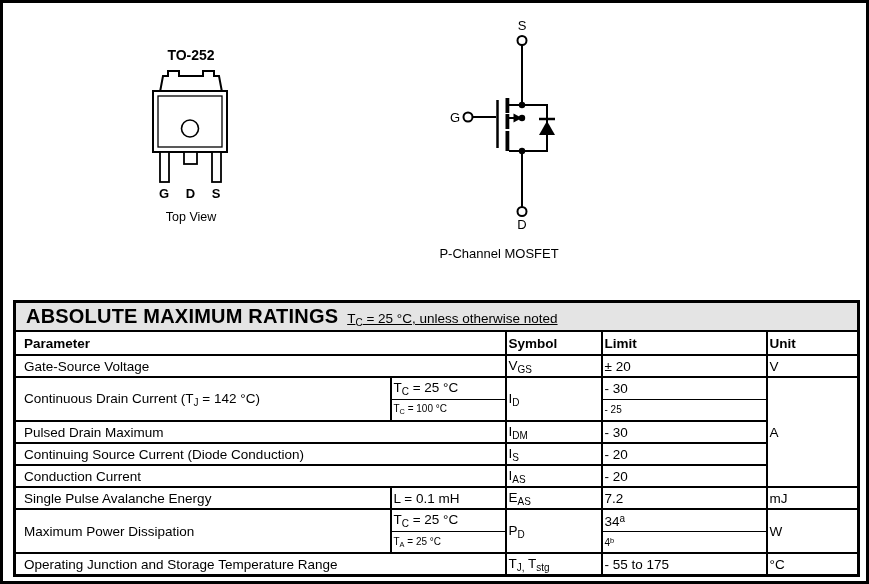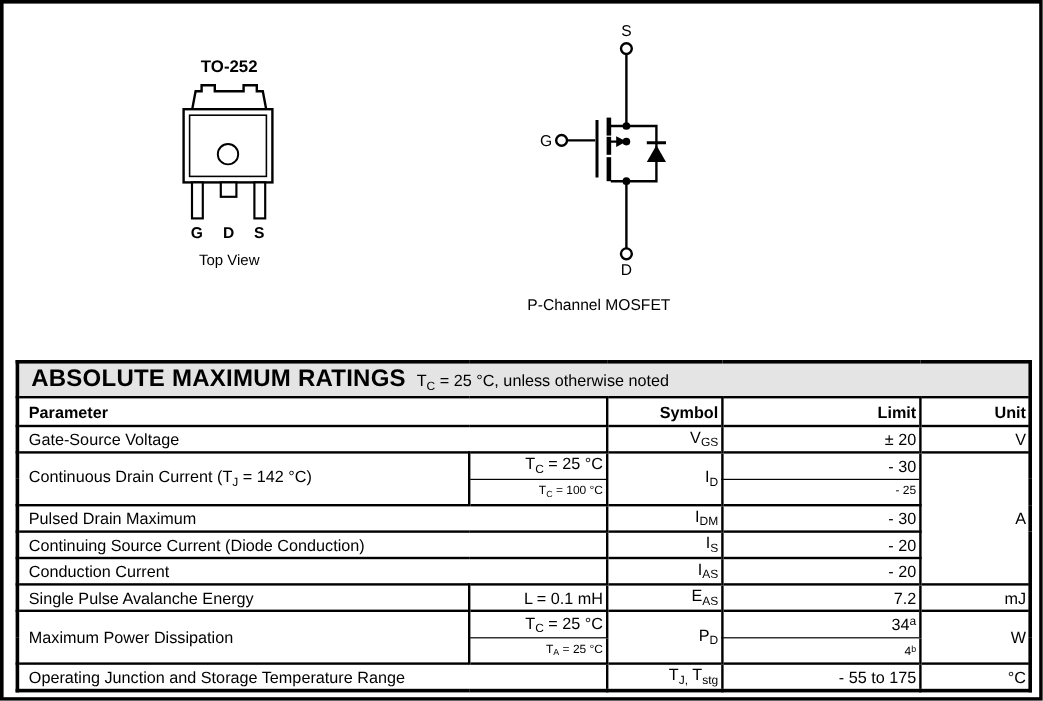--- a/index.html
+++ b/index.html
@@ -13,31 +13,31 @@
   .fig-symbol{position:absolute;left:437px;top:11px;}
 
   table.amr{
     position:absolute;left:10px;top:297px;width:844px;height:277px;
     border-collapse:collapse;table-layout:fixed;
     border:3px solid #000;
     font-size:13.5px;color:#000;
   }
   table.amr td{
     border:2px solid #000;border-bottom:none;
-    text-align:right;vertical-align:middle;
+    text-align:left;vertical-align:middle;
     padding:0 2px;overflow:hidden;white-space:nowrap;
   }
   table.amr tr.sub td{border-top-width:1px;}
   table.amr td.p{text-align:left;padding-left:8px;}
   tr.title-row td{
     background:#e4e4e4;text-align:left;padding-left:10px;height:27px;
     font-size:13.5px;
   }
   .amr-title{font-weight:bold;font-size:20px;letter-spacing:.2px;}
-  .amr-cond{margin-left:9px;}
+  .amr-cond{margin-left:9px;text-decoration:underline;}
   tr.head-row td{font-weight:bold;height:22px;}
   tr.data-row{height:22px;}
   .sub{font-size:.74em;vertical-align:-0.28em;}
   .sup{font-size:.74em;vertical-align:0.4em;}
 </style>
 </head>
 <body>
 
 <div class="page">
 

